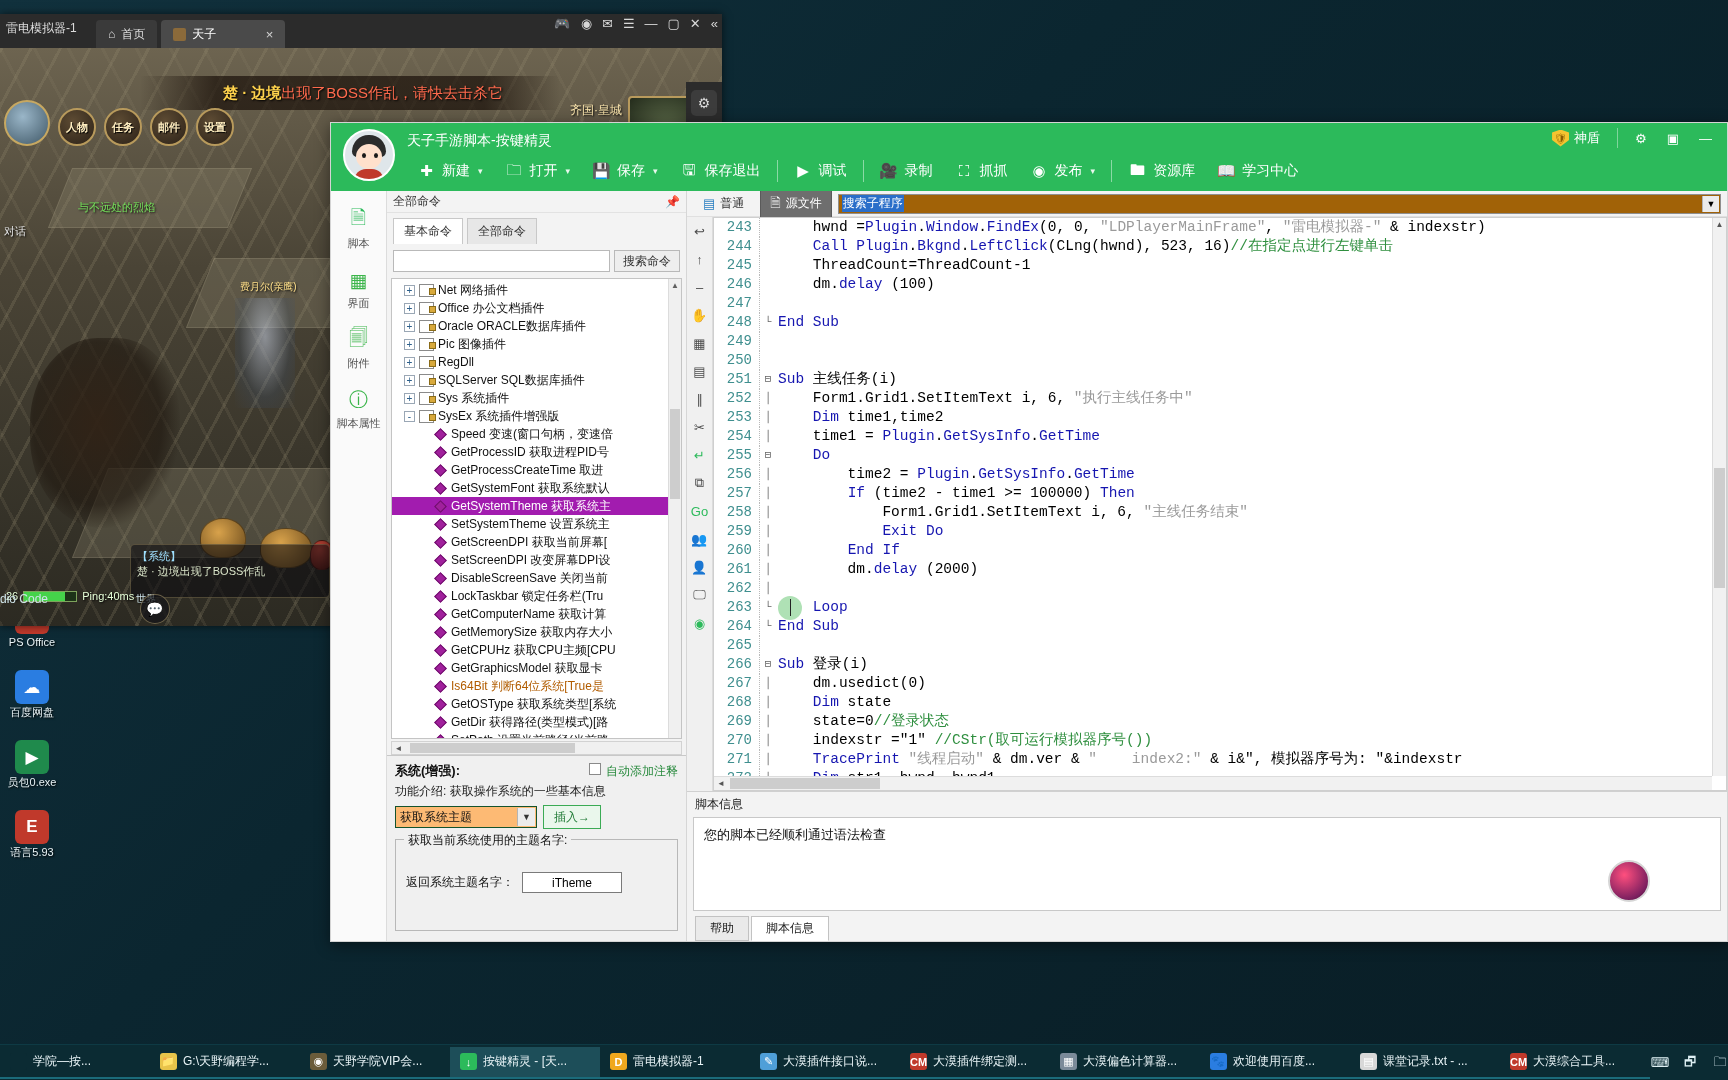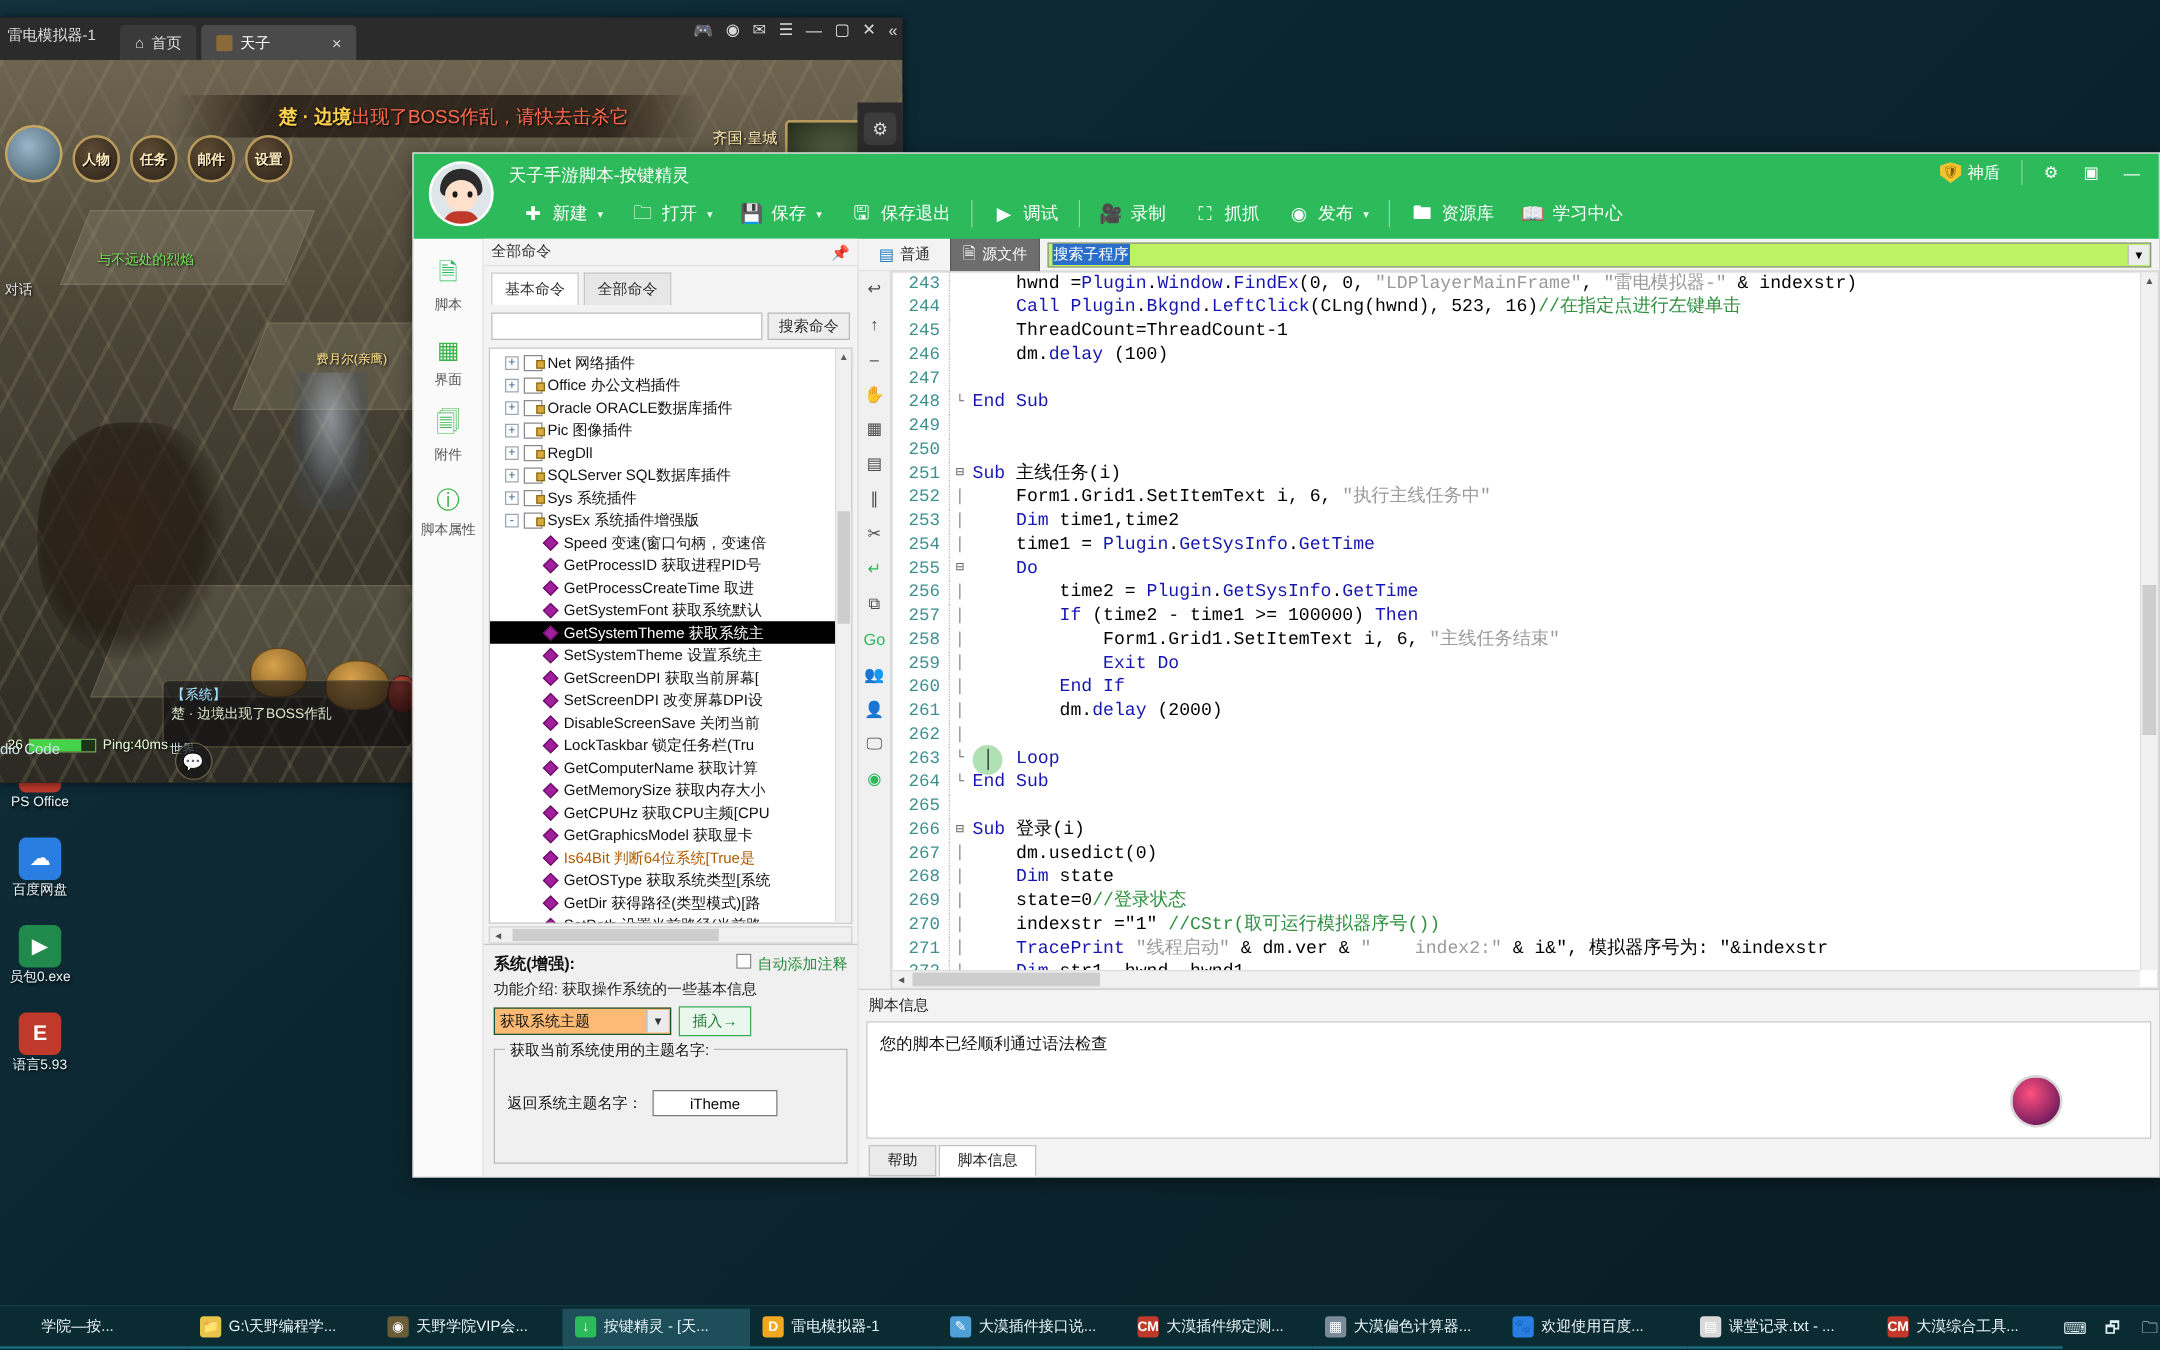--- a/index.html
+++ b/index.html
@@ -294,21 +294,21 @@
     background: #fff; border: 1px solid #8a8a8a; position: relative;
   }
   .tnode .plugico:after {
     content: ''; position: absolute; right: -3px; top: 3px; width: 5px;
     height: 5px; background: #d8a93c; border: 1px solid #8a6b18;
   }
   .tnode .diamond {
     width: 9px; height: 9px; background: #a0209c; transform: rotate(45deg);
     margin-right: 6px; flex: none; border: 1px solid #6d0d6a;
   }
-  .tnode.sel { background: #000000; color: #fff; }
+  .tnode.sel { background: #a21caf; color: #fff; }
   .tnode .lbl { overflow: hidden; text-overflow: clip; }
   .tnode.lvl1 { padding-left: 12px; }
   .tnode.lvl2 { padding-left: 44px; }
   .tnode.orange .lbl { color: #b15c00; }
 
   .tree-vscroll {
     position: absolute; right: 0; top: 0; bottom: 0; width: 13px;
     background: #f0f0f0; border-left: 1px solid #dcdcdc;
   }
   .tree-vscroll .arrow {
@@ -375,21 +375,21 @@
     padding: 2px 6px; background: #f3f3f3; border-bottom: 1px solid #e0e0e0;
   }
   .ed-tab {
     display: flex; align-items: center; gap: 5px; padding: 3px 9px;
     font-size: 12px; color: #333; border: 1px solid transparent;
   }
   .ed-tab .ti { font-size: 13px; color: #2a7fc1; }
   .ed-tab.active { background: #6e6e6e; color: #fff; border-color: #5a5a5a; }
   .ed-tab.active .ti { color: #fff; }
   .ed-combo {
-    flex: 1; height: 20px; border: 1px solid #8f8f8f; background: #bef264;
+    flex: 1; height: 20px; border: 1px solid #8f8f8f; background: #a16207;
     position: relative; display: flex; align-items: center; padding: 0 3px;
   }
   .ed-combo .sel-text {
     background: #2a6ec9; color: #fff; font-size: 12px; padding: 0 1px;
   }
   .ed-combo .dd {
     position: absolute; right: 1px; top: 1px; bottom: 1px; width: 17px;
     background: #ececec; border-left: 1px solid #b5b5b5; font-size: 9px;
     display: flex; align-items: center; justify-content: center;
   }
@@ -554,21 +554,21 @@
       <div class="hud-btns">
         <div class="hud-btn">人物</div>
         <div class="hud-btn">任务</div>
         <div class="hud-btn">邮件</div>
         <div class="hud-btn">设置</div>
       </div>
 
       <div class="zone-label">齐国·皇城</div>
       <div class="minimap"></div>
 
-      <div class="nametag" style="left:253px;top:232px">费月尔(亲鹰)</div>
+      <div class="nametag" style="left:240px;top:232px">费月尔(亲鹰)</div>
       <div class="greenfloat" style="left:78px;top:152px">与不远处的烈焰</div>
       <div class="greenfloat" style="left:4px;top:176px;color:#e8e8e8">对话</div>
 
       <div class="chatbox">
         <div class="sys">【系统】</div>
         <div>楚 · 边境出现了BOSS作乱</div>
       </div>
       <div class="nametag" style="left:136px;bottom:20px;color:#cfe4ea">世界</div>
       <div class="chat-circle">💬</div>
 

